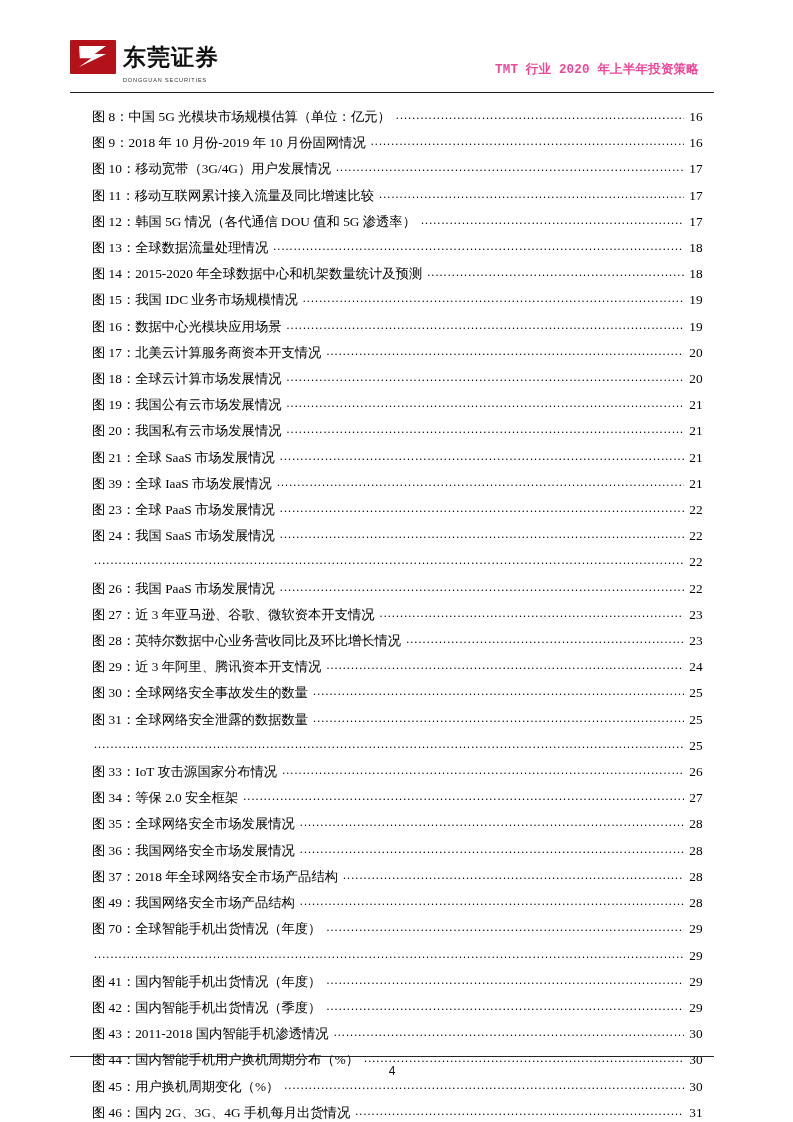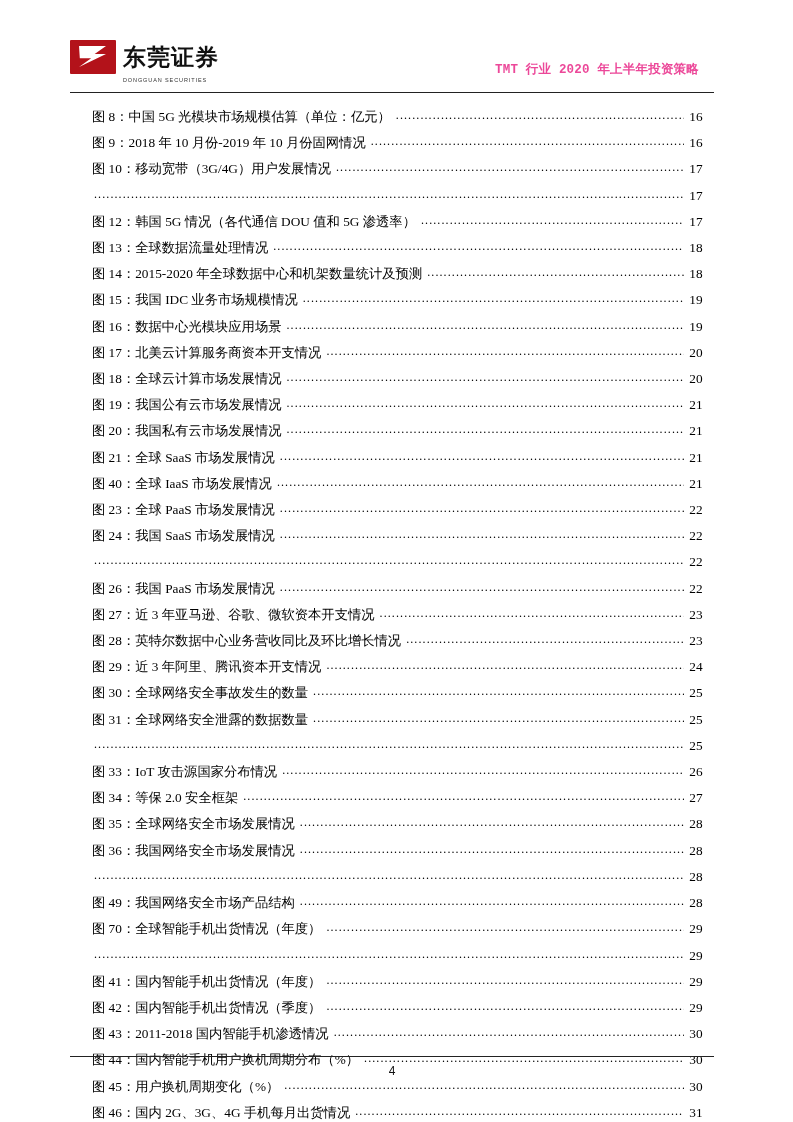--- a/index.html
+++ b/index.html
@@ -179,20 +179,21 @@
         <span class="toc-label">图 9：2018 年 10 月份-2019 年 10 月份固网情况</span>
         <span class="toc-dots">...........................................................................................................................................................................................................................</span>
         <span class="toc-page">16</span>
       </div>
       <div class="toc-item">
         <span class="toc-label">图 10：移动宽带（3G/4G）用户发展情况</span>
         <span class="toc-dots">...........................................................................................................................................................................................................................</span>
         <span class="toc-page">17</span>
       </div>
       <div class="toc-item">
+        <span class="toc-label">图 11：移动互联网累计接入流量及同比增速比较</span>
         <span class="toc-dots">...........................................................................................................................................................................................................................</span>
         <span class="toc-page">17</span>
       </div>
       <div class="toc-item">
         <span class="toc-label">图 12：韩国 5G 情况（各代通信 DOU 值和 5G 渗透率）</span>
         <span class="toc-dots">...........................................................................................................................................................................................................................</span>
         <span class="toc-page">17</span>
       </div>
       <div class="toc-item">
         <span class="toc-label">图 13：全球数据流量处理情况</span>
@@ -233,21 +234,21 @@
         <span class="toc-label">图 20：我国私有云市场发展情况</span>
         <span class="toc-dots">...........................................................................................................................................................................................................................</span>
         <span class="toc-page">21</span>
       </div>
       <div class="toc-item">
         <span class="toc-label">图 21：全球 SaaS 市场发展情况</span>
         <span class="toc-dots">...........................................................................................................................................................................................................................</span>
         <span class="toc-page">21</span>
       </div>
       <div class="toc-item">
-        <span class="toc-label">图 40：全球 IaaS 市场发展情况</span>
+        <span class="toc-label">图 39：全球 IaaS 市场发展情况</span>
         <span class="toc-dots">...........................................................................................................................................................................................................................</span>
         <span class="toc-page">21</span>
       </div>
       <div class="toc-item">
         <span class="toc-label">图 23：全球 PaaS 市场发展情况</span>
         <span class="toc-dots">...........................................................................................................................................................................................................................</span>
         <span class="toc-page">22</span>
       </div>
       <div class="toc-item">
         <span class="toc-label">图 24：我国 SaaS 市场发展情况</span>
@@ -306,20 +307,21 @@
         <span class="toc-label">图 35：全球网络安全市场发展情况</span>
         <span class="toc-dots">...........................................................................................................................................................................................................................</span>
         <span class="toc-page">28</span>
       </div>
       <div class="toc-item">
         <span class="toc-label">图 36：我国网络安全市场发展情况</span>
         <span class="toc-dots">...........................................................................................................................................................................................................................</span>
         <span class="toc-page">28</span>
       </div>
       <div class="toc-item">
+        <span class="toc-label">图 37：2018 年全球网络安全市场产品结构</span>
         <span class="toc-dots">...........................................................................................................................................................................................................................</span>
         <span class="toc-page">28</span>
       </div>
       <div class="toc-item">
         <span class="toc-label">图 49：我国网络安全市场产品结构</span>
         <span class="toc-dots">...........................................................................................................................................................................................................................</span>
         <span class="toc-page">28</span>
       </div>
       <div class="toc-item">
         <span class="toc-label">图 70：全球智能手机出货情况（年度）</span>

